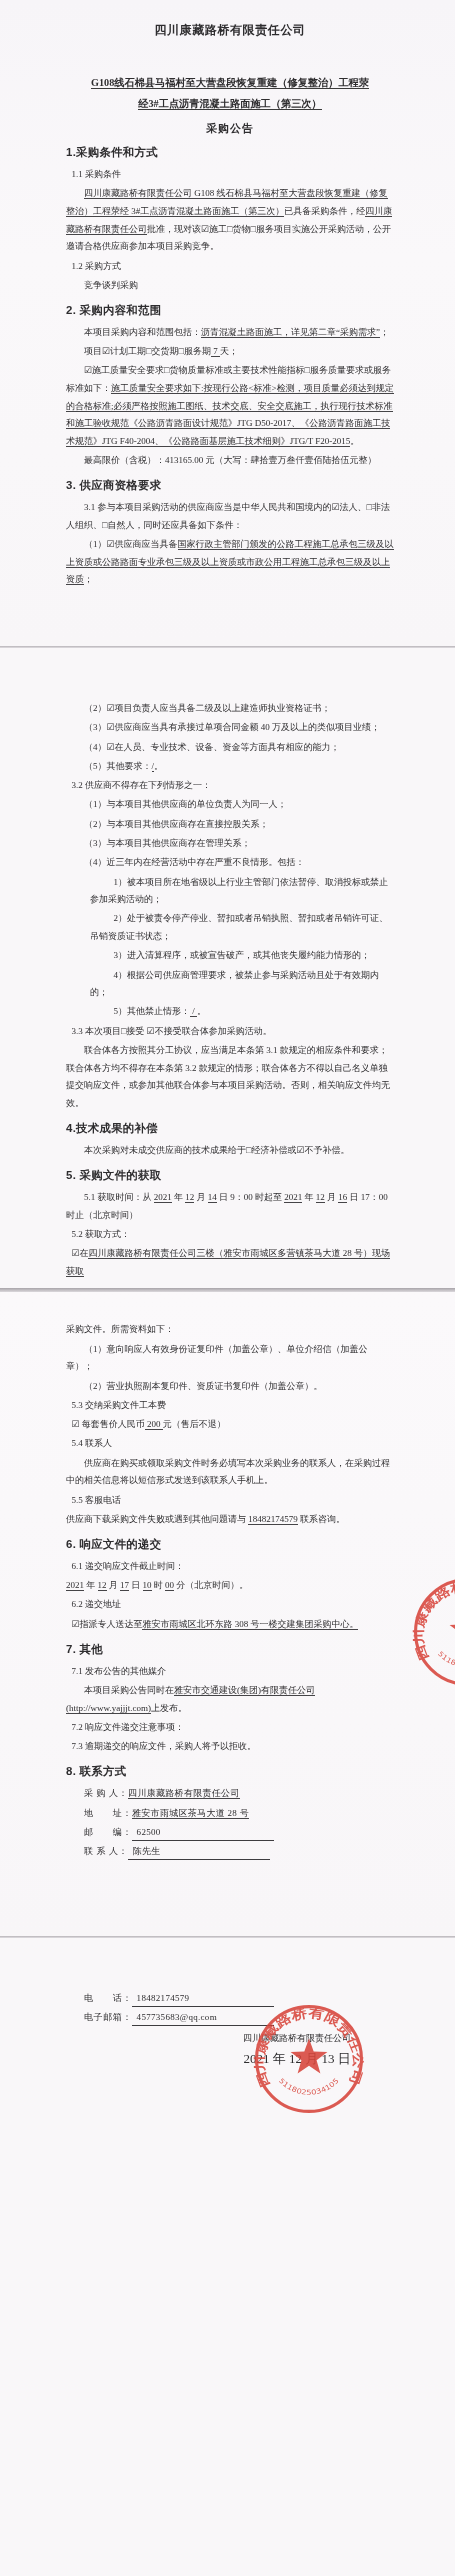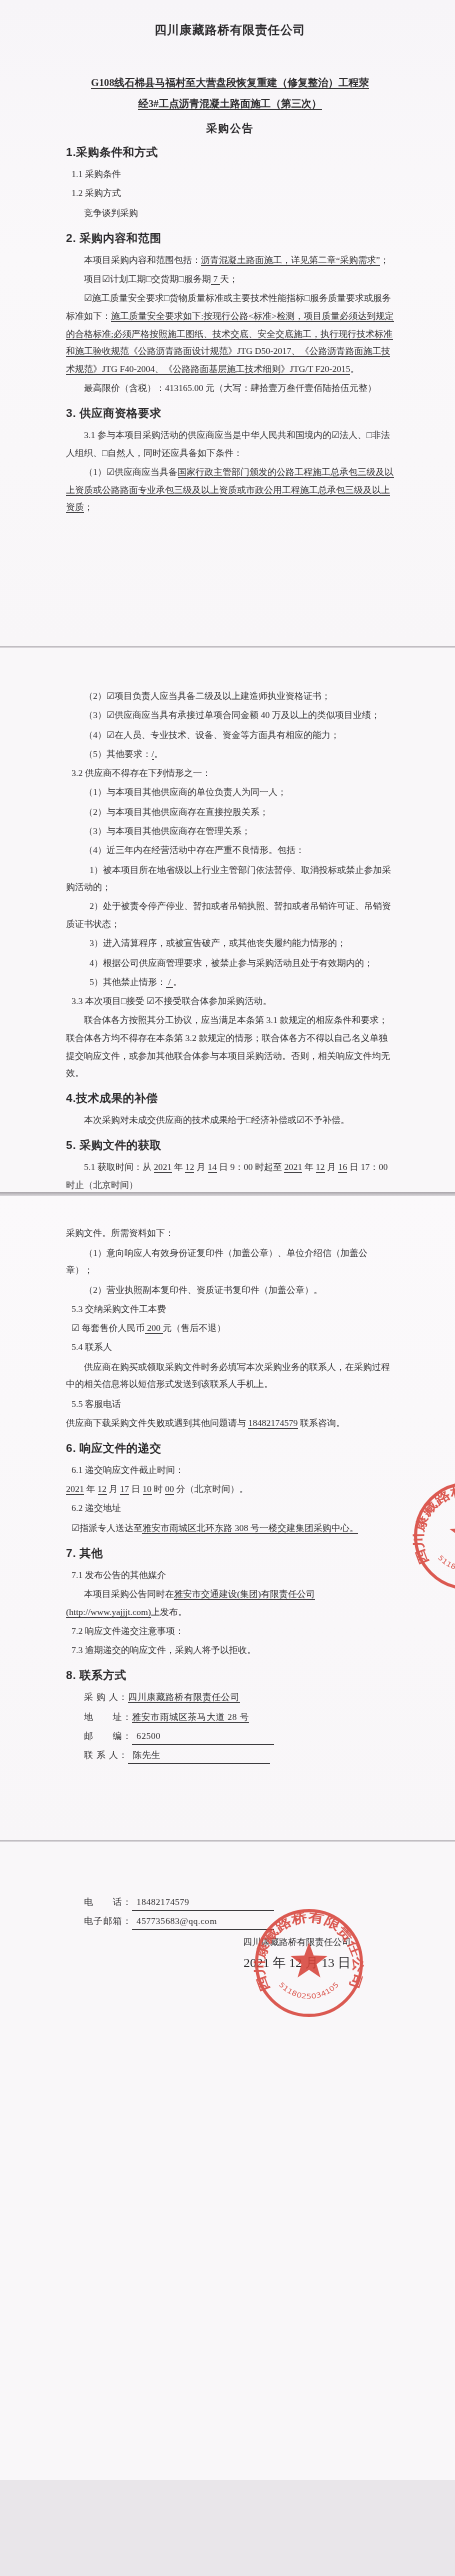--- a/index.html
+++ b/index.html
@@ -1,28 +1,28 @@
 <!DOCTYPE html>
 <html style="font-size:9px"><head>
 <meta charset="utf-8">
 <style>
   html,body{margin:0;padding:0;}
   body{width:455px;background:#e9e6ea;font-family:"Liberation Serif","DejaVu Serif",serif;color:#2e2d2f;}
   .doc{width:455px;}
   .page{position:relative;width:455px;overflow:hidden;background:#faf8fa;box-sizing:border-box;}
   .page-1{height:646px;padding:23px 61px 0 66px;background:linear-gradient(180deg,#f7f5f8 0%,#faf8fa 40%,#f8f6f8 100%);}
-  .page-2{height:544px;padding:38px 61px 0 66px;background:#f9f7f9;}
+  .page-2{height:640px;padding:50px 61px 0 66px;background:#f9f7f9;}
   .page-3{height:644px;padding:28px 61px 0 66px;background:linear-gradient(180deg,#fbf9fb 0%,#f8f6f8 100%);}
   .page-4{height:638px;background:#f9f7f9;}
   .gap-a{height:2.3px;background:linear-gradient(180deg,#b7b3b8,#e2dfe3);}
   .gap-b{height:3.4px;background:linear-gradient(180deg,#a8a4a9,#dbd8dc);}
   .blk{margin:1.7px 0;line-height:17.6px;font-size:9px;}
   .para{text-indent:2em;}
   .noind{text-indent:0;}
-  .li2{text-indent:2.6em;}
+  .li2{text-indent:2.6em;margin-left:24px;}
   .sub{text-indent:0.6em;}
   .doc-title{margin:0;text-align:center;text-indent:0;font-size:12px;font-weight:bold;line-height:15px;letter-spacing:0.6px;}
   .doc-sub{margin:0;text-align:center;text-indent:0;font-size:10.2px;font-weight:bold;line-height:21px;}
   .doc-sub:first-of-type{margin-top:0;}
   .mt-big{margin-top:34px;}
   .doc-sub .u{border-bottom:0.9px solid #3a3a3a;}
   .doc-type{margin:5.7px 0 0 0;text-align:center;text-indent:0;font-size:10.8px;font-weight:bold;line-height:17px;letter-spacing:1.1px;}
   .h1{font-family:"Liberation Sans","DejaVu Sans",sans-serif;font-weight:bold;font-size:11.4px;line-height:17px;margin:7.4px 0 5.1px 0;text-indent:0;letter-spacing:0.3px;}
   .u{border-bottom:0.7px solid #454447;padding-bottom:0px;}
   .contact{text-indent:2em;letter-spacing:0.3px;}
@@ -41,20 +41,21 @@
 <div class="doc">
 
   <div class="page page-1">
     <div class="page-body">
         <p class="blk doc-title"><span>四川康藏路桥有限责任公司</span></p>
         <p class="blk doc-sub mt-big"><span class="u">G108线石棉县马福村至大营盘段恢复重建（修复整治）工程荥</span></p>
         <p class="blk doc-sub"><span class="u">经3#工点沥青混凝土路面施工（第三次）</span></p>
         <p class="blk doc-type"><span>采购公告</span></p>
         <p class="blk h1"><span>1.采购条件和方式</span></p>
         <p class="blk sub"><span>1.1 采购条件</span></p>
+        <p class="blk para"><span class="u">四川康藏路桥有限责任公司 G108 线石棉县马福村至大营盘段恢复重建（修复整治）工程荥经 3#工点沥青混凝土路面施工（第三次）</span><span>已具备采购条件，经</span><span class="u">四川康藏路桥有限责任公司</span><span>批准，现对该☑施工□货物□服务项目实施公开采购活动，公开邀请合格供应商参加本项目采购竞争。</span></p>
         <p class="blk sub"><span>1.2 采购方式</span></p>
         <p class="blk para"><span>竞争谈判采购</span></p>
         <p class="blk h1"><span>2. 采购内容和范围</span></p>
         <p class="blk para"><span>本项目采购内容和范围包括：</span><span class="u">沥青混凝土路面施工，详见第二章“采购需求”</span><span>；</span></p>
         <p class="blk para"><span>项目☑计划工期□交货期□服务期</span><span class="u"> 7 </span><span>天；</span></p>
         <p class="blk para"><span>☑施工质量安全要求□货物质量标准或主要技术性能指标□服务质量要求或服务标准如下：</span><span class="u">施工质量安全要求如下:按现行公路&lt;标准&gt;检测，项目质量必须达到规定的合格标准;必须严格按照施工图纸、技术交底、安全交底施工，执行现行技术标准和施工验收规范《公路沥青路面设计规范》JTG D50-2017、《公路沥青路面施工技术规范》JTG F40-2004、《公路路面基层施工技术细则》JTG/T F20-2015</span><span>。</span></p>
         <p class="blk para"><span>最高限价（含税）：413165.00 元（大写：肆拾壹万叁仟壹佰陆拾伍元整）</span></p>
         <p class="blk h1"><span>3.  供应商资格要求</span></p>
         <p class="blk para"><span>3.1 参与本项目采购活动的供应商应当是中华人民共和国境内的☑法人、□非法人组织、□自然人，同时还应具备如下条件：</span></p>
         <p class="blk para"><span>（1）☑供应商应当具备</span><span class="u">国家行政主管部门颁发的公路工程施工总承包三级及以上资质或公路路面专业承包三级及以上资质或市政公用工程施工总承包三级及以上资质</span><span>；</span></p>

